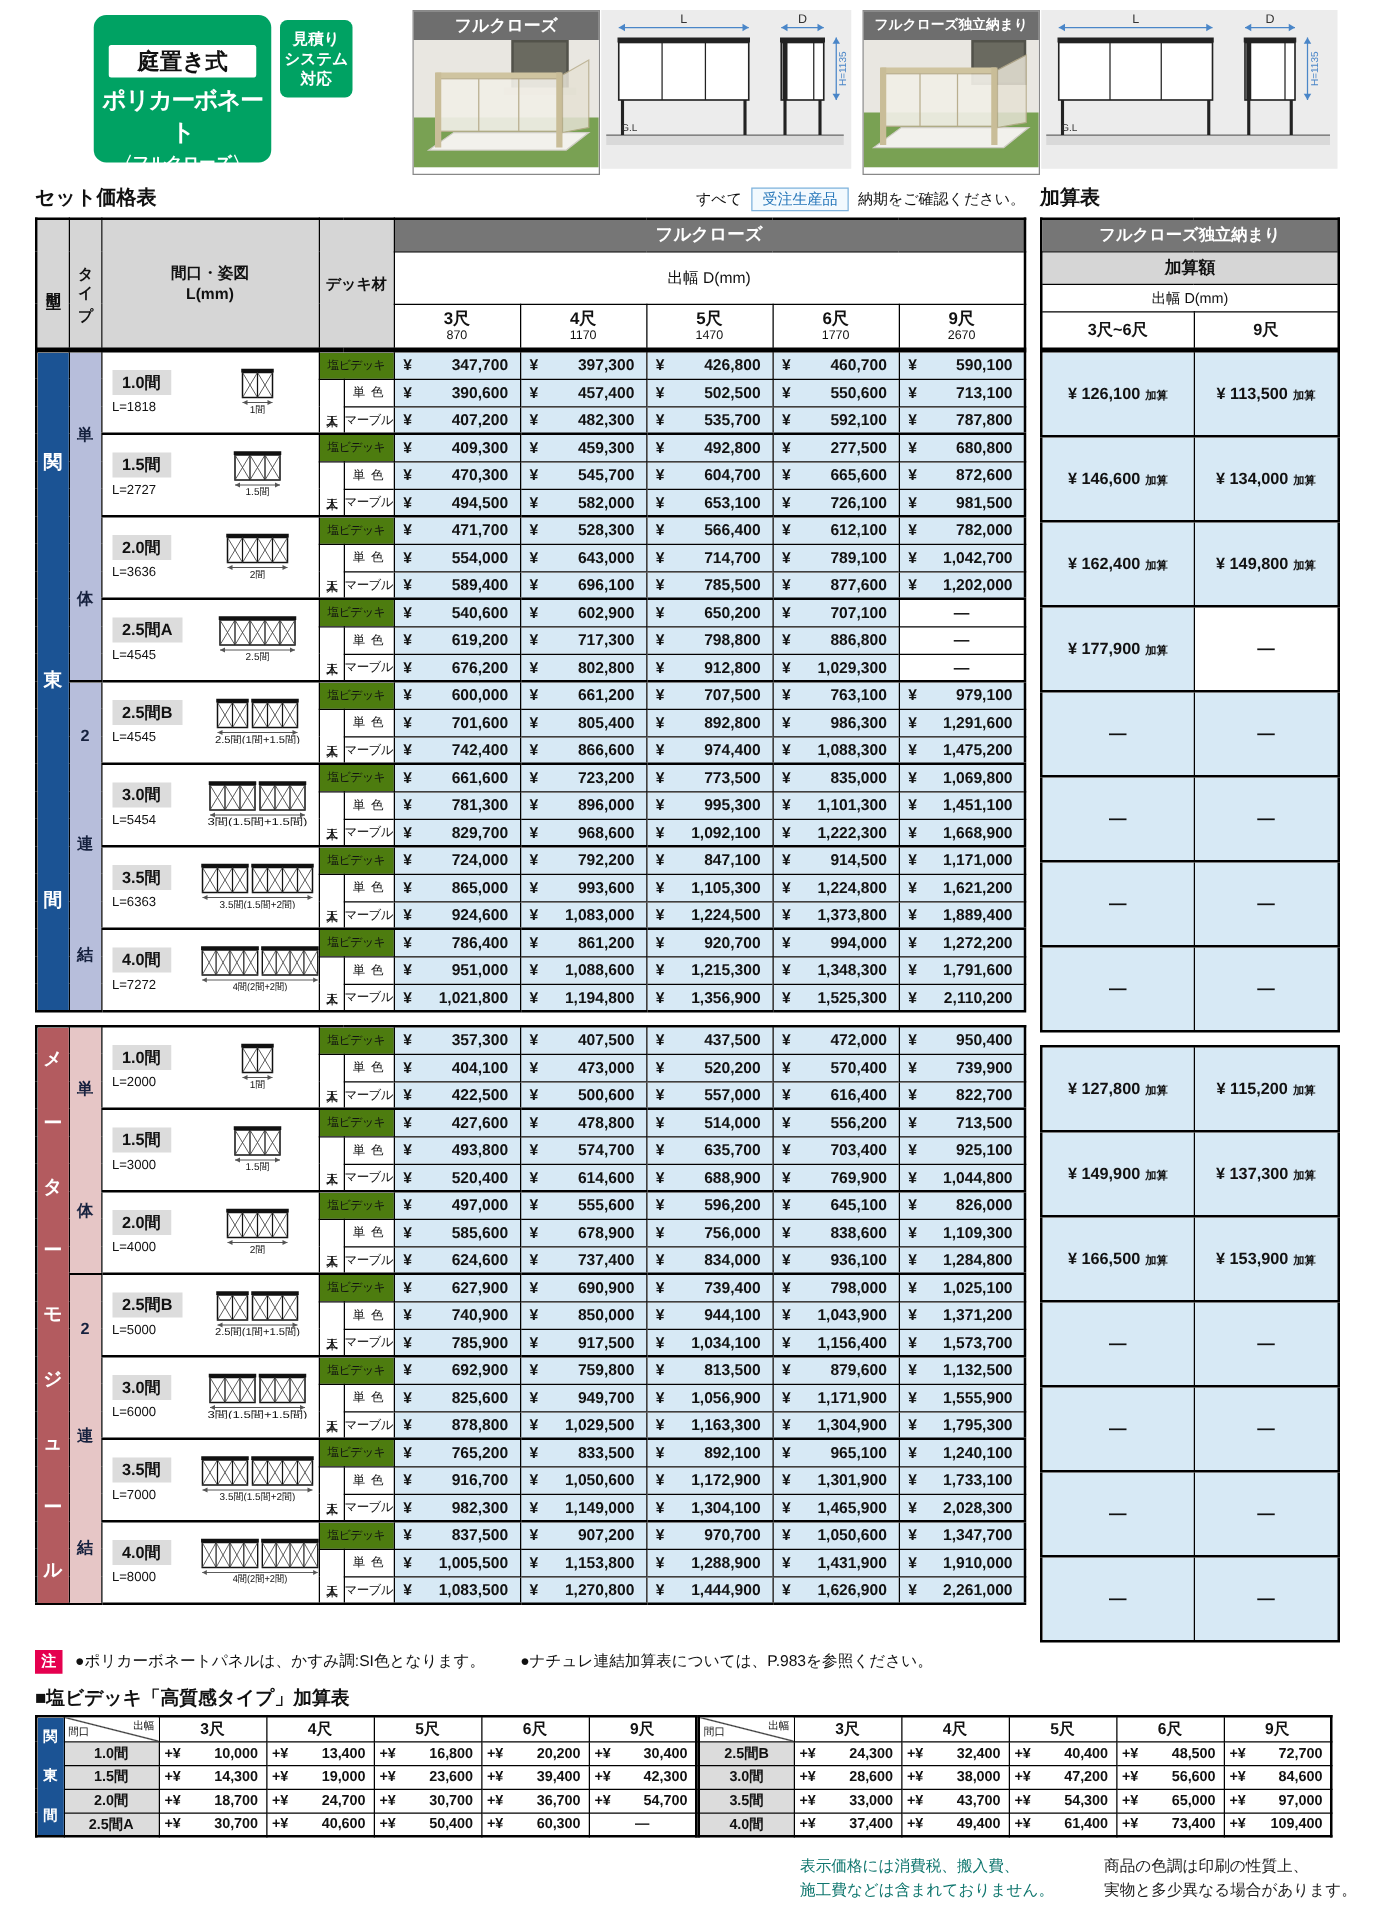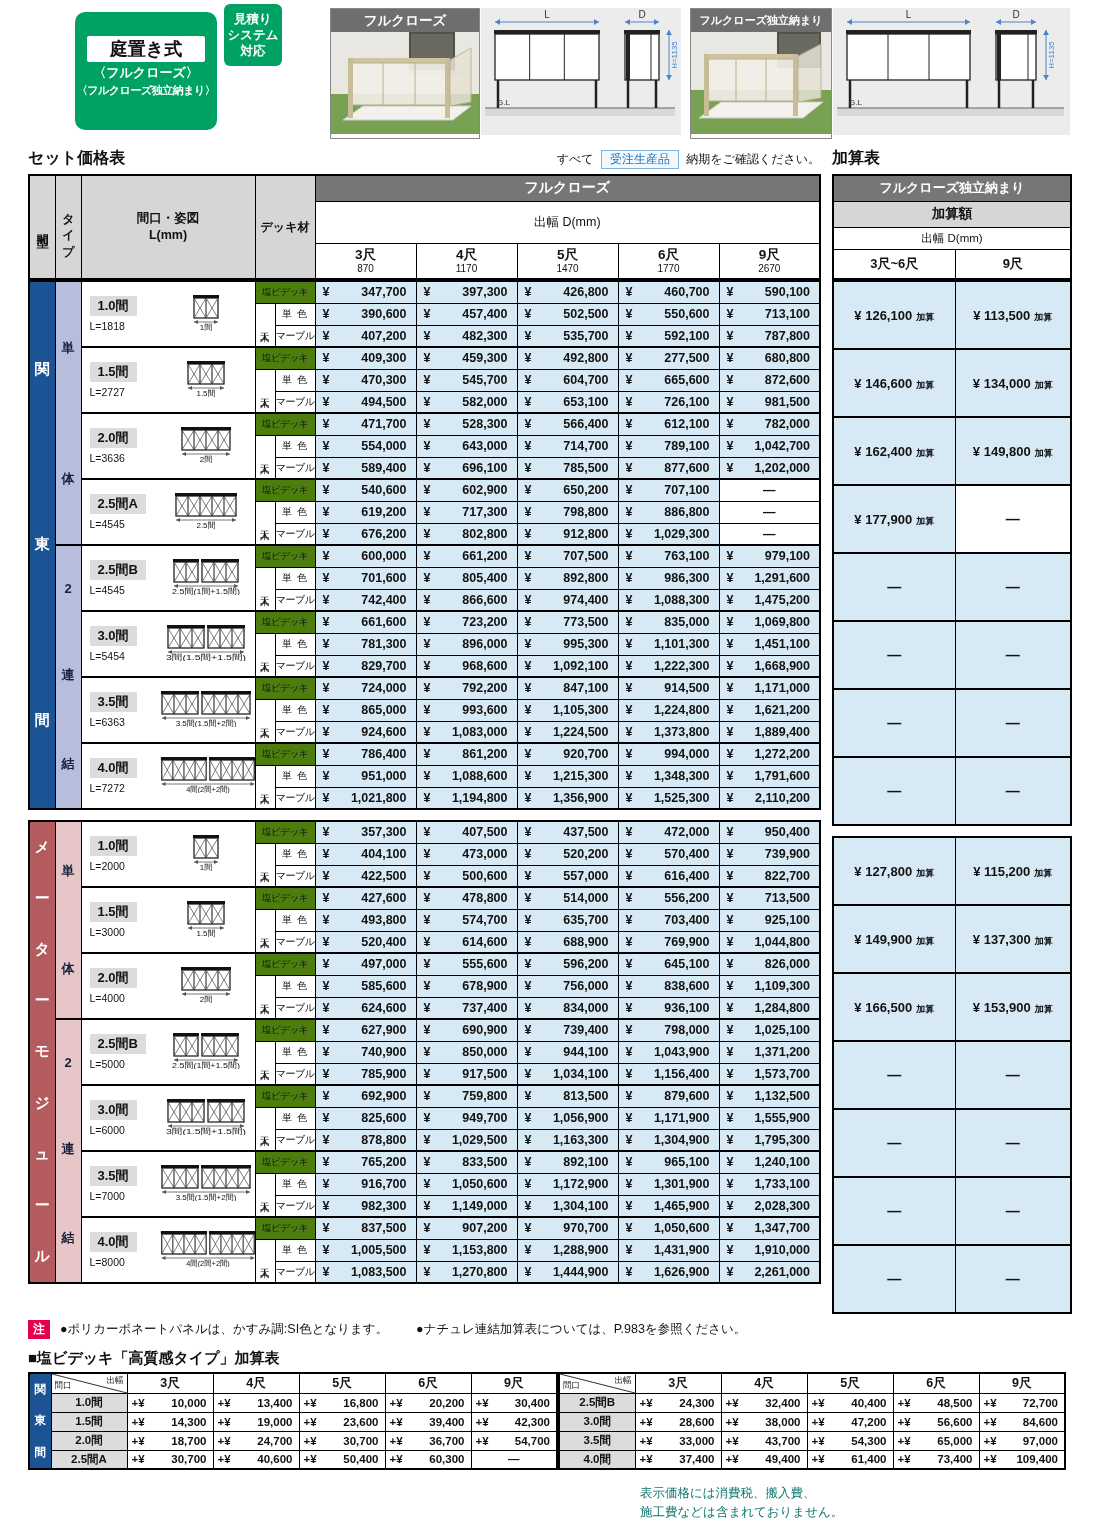--- a/index.html
+++ b/index.html
@@ -8,21 +8,21 @@
 
   
   .top-header { position:relative; height:140px; }
   .green-badge { position:absolute; left:75px; top:12px; width:142px; height:118px;
     background:#00a263; border-radius:10px; text-align:center; padding-top:24px; }
   .badge-type-box { background:#fff; color:#111; font-weight:bold; font-size:18px;
     margin:0 12px; border-radius:2px; padding:1px 0; }
   .badge-title { color:#fff; font-weight:bold; font-size:19px; margin-top:5px; letter-spacing:-1px; }
   .badge-sub1 { color:#fff; font-weight:bold; font-size:13px; margin-top:2px; }
   .badge-sub2 { color:#fff; font-weight:bold; font-size:11px; margin-top:1px; letter-spacing:-0.5px; }
-  .estimate-badge { position:absolute; left:224px; top:4px; width:58px; height:62px;
+  .estimate-badge { position:absolute; left:224px; top:16px; width:58px; height:62px;
     background:#00a263; border-radius:6px; color:#fff; font-weight:bold; font-size:12.5px;
     display:flex; align-items:center; justify-content:center; text-align:center;
     white-space:pre-line; line-height:1.3; }
   .photo-block { position:absolute; top:8px; border:1px solid #888; background:#fff; }
   .photo-block .photo-title { background:#6e6e6e; color:#fff; font-weight:bold;
     text-align:center; height:23px; line-height:23px; }
   .diagram-block { position:absolute; top:8px; height:127px; background:#ececec; }
 
   
   .section-head { position:relative; height:26px; margin:6px 28px 2px 28px; }
@@ -126,20 +126,21 @@
   .fn-black { color:#222; }
 </style>
 </head>
 <body>
 
 <div class="page">
 
   <div class="top-header">
     <div class="green-badge">
       <div class="badge-type-box">庭置き式</div>
+      <div class="badge-title">ポリカーボネート</div>
       <div class="badge-sub1">〈フルクローズ〉</div>
       <div class="badge-sub2">〈フルクローズ独立納まり〉</div>
     </div>
     <div class="estimate-badge">見積り
 システム
 対応</div>
 
     <div class="photo-block" style="left:330px;width:150px;">
       <div class="photo-title" style="font-size:13.5px;">フルクローズ</div>
       <svg width="148" height="102" viewBox="0 0 148 102">
@@ -2734,14 +2735,18 @@
           </tr>
         </tbody>
       </table>
   </div>
 
   <div class="footer-notes">
     <div class="fn-pink">
       <div>表示価格には消費税、搬入費、</div>
       <div>施工費などは含まれておりません。</div>
     </div>
+    <div class="fn-black">
+      <div>商品の色調は印刷の性質上、</div>
+      <div>実物と多少異なる場合があります。</div>
+    </div>
   </div>
 </div>
 
 </body></html>

